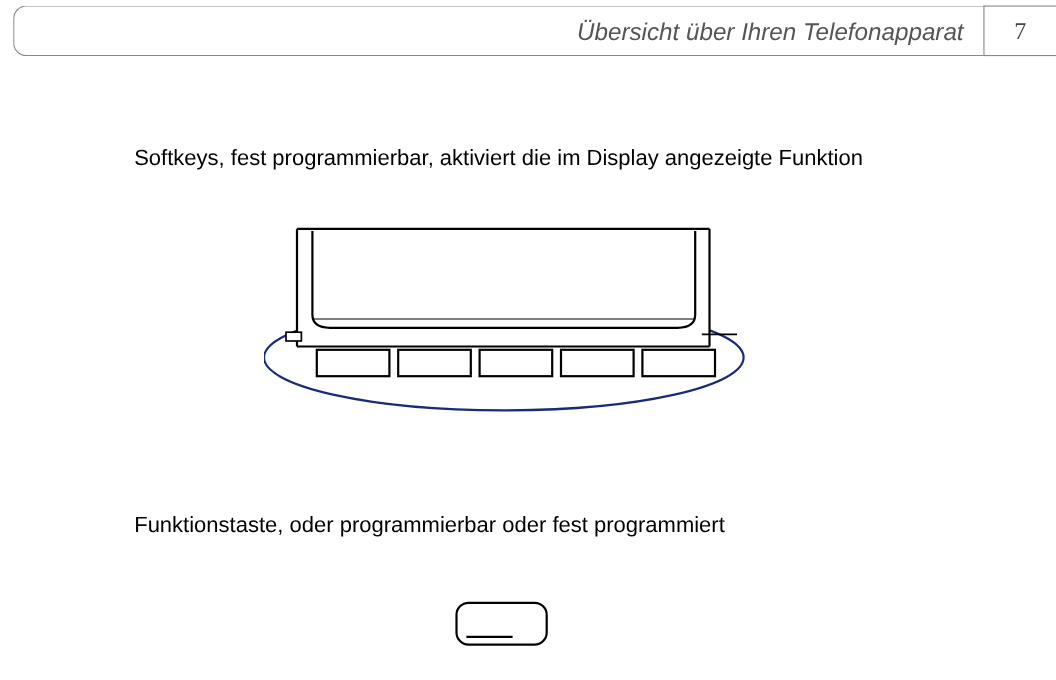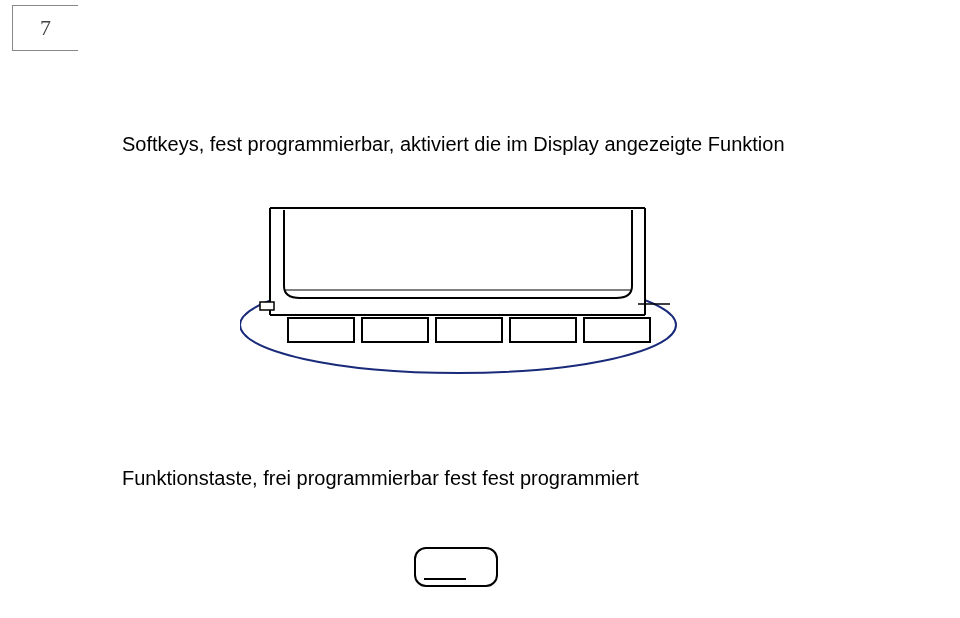--- a/index.html
+++ b/index.html
@@ -88,20 +88,23 @@
       top: 545px;
       left: 412px;
       width: 88px;
       height: 44px;
     }
   </style>
 </head>
 <body>
 
 <div class="header-container">
+  <div class="header-title-box">
+    <span class="header-title">Übersicht über Ihren Telefonapparat</span>
+  </div>
   <div class="page-number-box">
     <span class="page-number">7</span>
   </div>
 </div>
 
 <div class="body-text-1">Softkeys, fest programmierbar, aktiviert die im Display angezeigte Funktion</div>
 
 <div class="diagram-1">
   <svg width="440" height="180" viewBox="0 0 440 180">
 
@@ -125,20 +128,20 @@
     <line x1="398" y1="104" x2="430" y2="104" stroke="#000" stroke-width="1.5"></line>
 
     <rect x="48" y="118" width="66" height="24" fill="#ffffff" stroke="#000" stroke-width="2"></rect>
     <rect x="122" y="118" width="66" height="24" fill="#ffffff" stroke="#000" stroke-width="2"></rect>
     <rect x="196" y="118" width="66" height="24" fill="#ffffff" stroke="#000" stroke-width="2"></rect>
     <rect x="270" y="118" width="66" height="24" fill="#ffffff" stroke="#000" stroke-width="2"></rect>
     <rect x="344" y="118" width="66" height="24" fill="#ffffff" stroke="#000" stroke-width="2"></rect>
   </svg>
 </div>
 
-<div class="body-text-2">Funktionstaste, frei programmierbar fest fest programmiert</div>
+<div class="body-text-2">Funktionstaste, oder programmierbar oder fest programmiert</div>
 
 <div class="single-button">
   <svg width="88" height="44" viewBox="0 0 88 44">
     <rect x="3" y="3" width="82" height="38" rx="11" ry="11" fill="#ffffff" stroke="#000" stroke-width="2"></rect>
     <line x1="12" y1="34" x2="54" y2="34" stroke="#000" stroke-width="2"></line>
   </svg>
 </div>
 
 </body></html>

